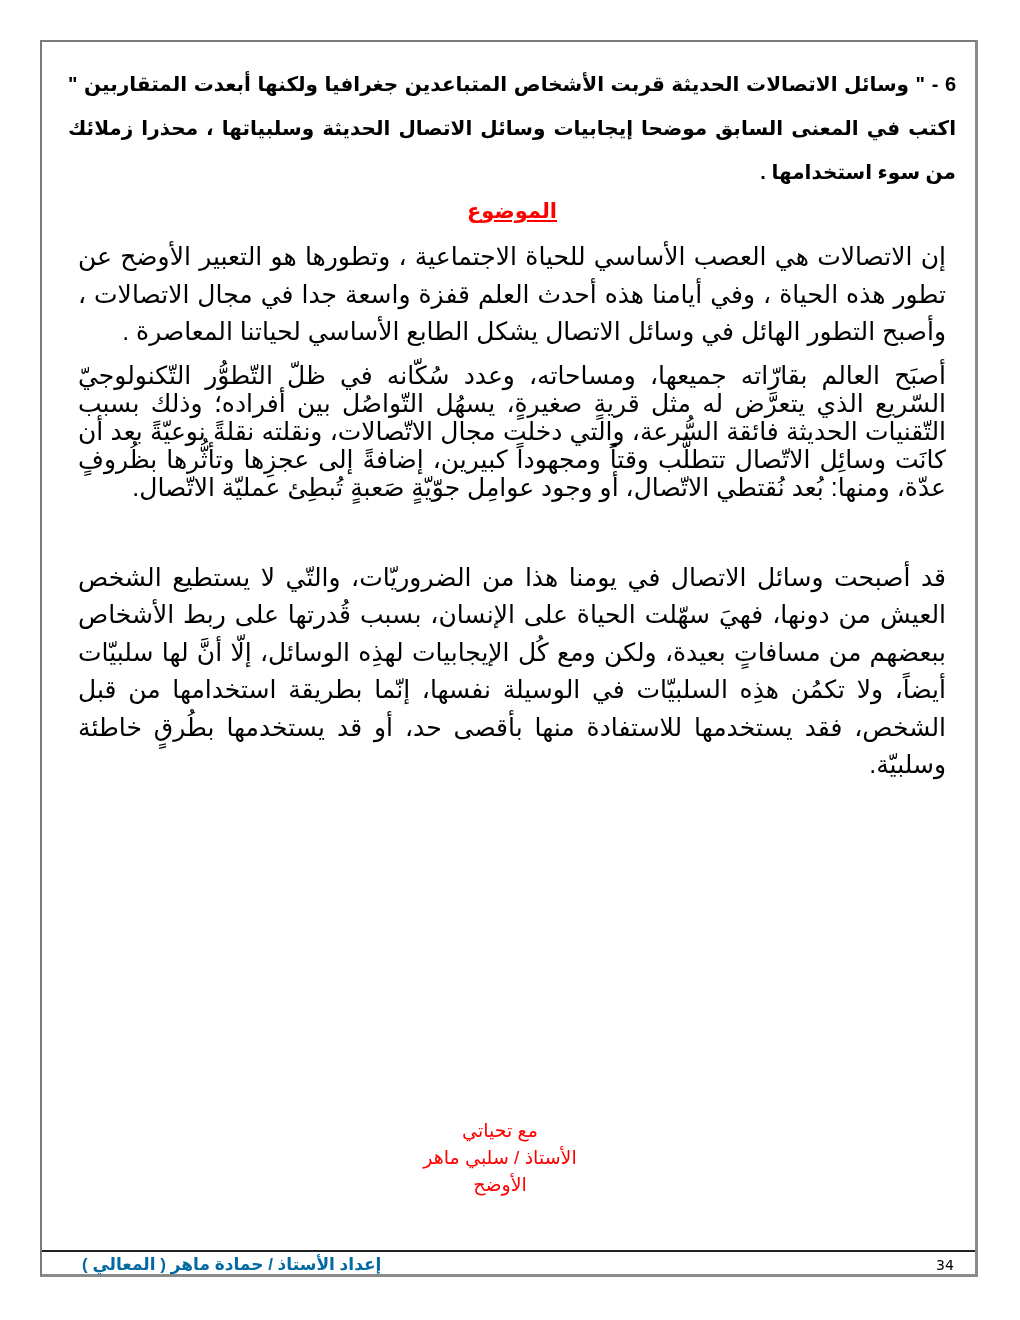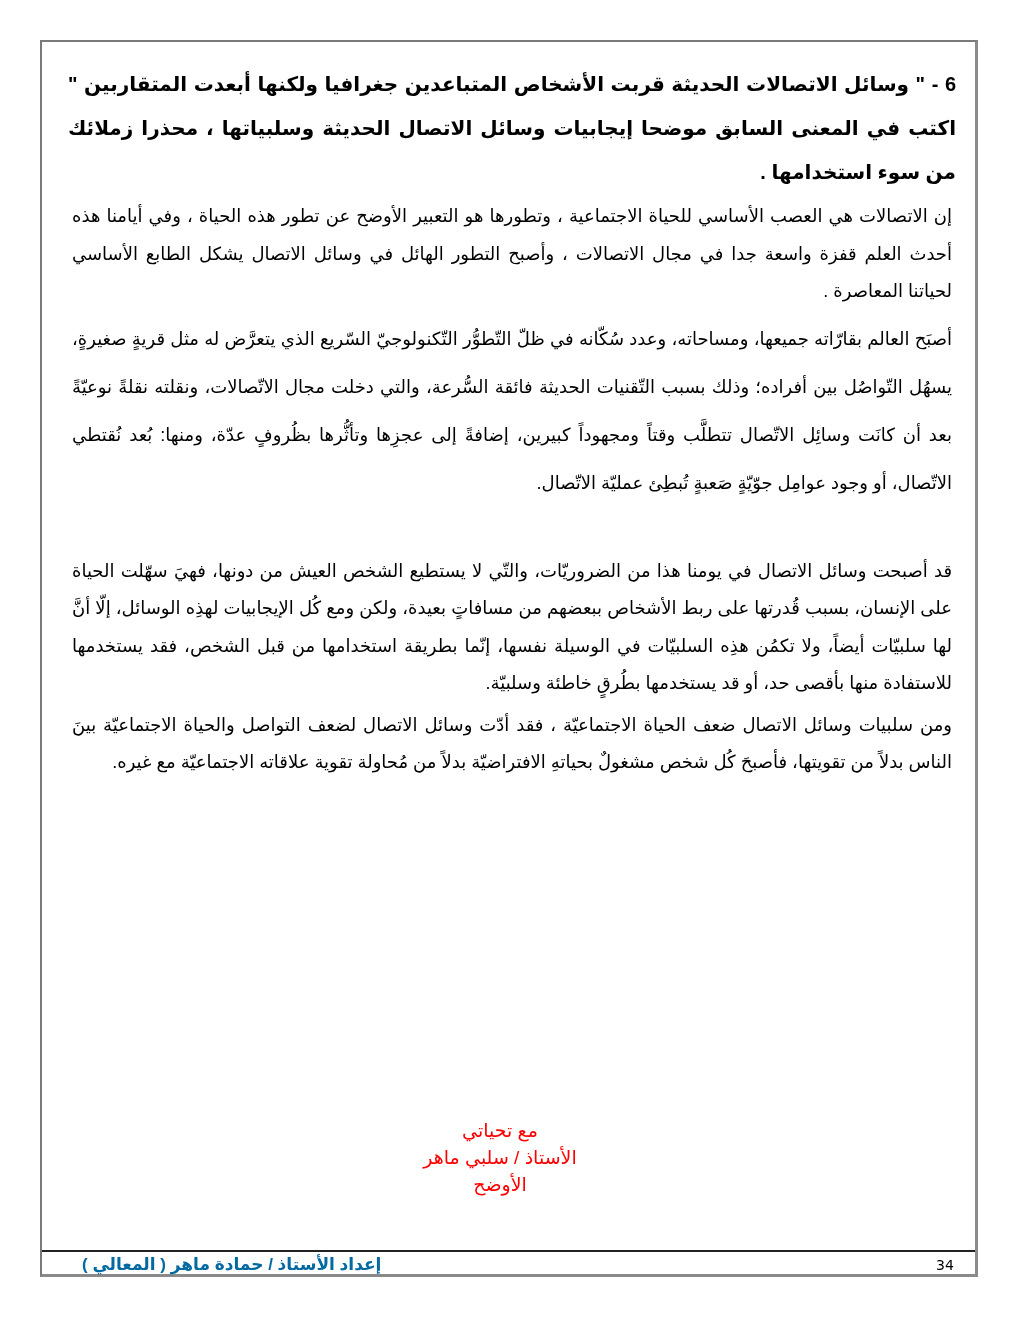--- a/index.html
+++ b/index.html
@@ -44,27 +44,27 @@
     .topic-title {
       text-align: center;
       color: #ff0000;
       font-weight: bold;
       font-size: 21px;
       text-decoration: underline;
       line-height: 34px;
       margin: 0;
     }
     .para {
-      font-size: 18px;
+      font-size: 25px;
       line-height: 37.5px;
-      margin: 4px;
+      margin: 10px;
       text-align: justify;
       text-align-last: right;
     }
-    .para.p2 { line-height: 48px; }
+    .para.p2 { line-height: 28px; }
     .gap { height: 38px; }
     .signature {
       position: absolute;
       left: 0;
       width: 1000px;
       top: 1117px;
       direction: rtl;
       text-align: center;
       color: #ff0000;
       font-size: 19px;
@@ -99,25 +99,25 @@
       color: #000;
     }
   </style>
 </head>
 <body>
 
 <div class="page-frame"></div>
 
 <div class="content">
   <p class="question">6 - " وسائل الاتصالات الحديثة قربت الأشخاص المتباعدين جغرافيا ولكنها أبعدت المتقاربين " اكتب في المعنى السابق موضحا إيجابيات وسائل الاتصال الحديثة وسلبياتها ، محذرا زملائك من سوء استخدامها .</p>
+  <p class="topic-title">الموضوع</p>
   <p class="para">إن الاتصالات هي العصب الأساسي للحياة الاجتماعية ، وتطورها هو التعبير الأوضح عن تطور هذه الحياة ، وفي أيامنا هذه أحدث العلم قفزة واسعة جدا في مجال الاتصالات ، وأصبح التطور الهائل في وسائل الاتصال يشكل الطابع الأساسي لحياتنا المعاصرة .</p>
   <p class="para p2">أصبَح العالم بقارّاته جميعها، ومساحاته، وعدد سُكّانه في ظلّ التّطوُّر التّكنولوجيّ السّريع الذي يتعرَّض له مثل قريةٍ صغيرةٍ، يسهُل التّواصُل بين أفراده؛ وذلك بسبب التّقنيات الحديثة فائقة السُّرعة، والتي دخلت مجال الاتّصالات، ونقلته نقلةً نوعيّةً بعد أن كانَت وسائِل الاتّصال تتطلَّب وقتاً ومجهوداً كبيرين، إضافةً إلى عجزِها وتأثُّرها بظُروفٍ عدّة، ومنها: بُعد نُقتطي الاتّصال، أو وجود عوامِل جوّيّةٍ صَعبةٍ تُبطِئ عمليّة الاتّصال.</p>
   <div class="gap"></div>
   <p class="para">قد أصبحت وسائل الاتصال في يومنا هذا من الضروريّات، والتّي لا يستطيع الشخص العيش من دونها، فهيَ سهّلت الحياة على الإنسان، بسبب قُدرتها على ربط الأشخاص ببعضهم من مسافاتٍ بعيدة، ولكن ومع كُل الإيجابيات لهذِه الوسائل، إلّا أنَّ لها سلبيّات أيضاً، ولا تكمُن هذِه السلبيّات في الوسيلة نفسها، إنّما بطريقة استخدامها من قبل الشخص، فقد يستخدمها للاستفادة منها بأقصى حد، أو قد يستخدمها بطُرقٍ خاطئة وسلبيّة.</p>
-  <p class="para">ومن سلبيات وسائل الاتصال ضعف الحياة الاجتماعيّة ، فقد أدّت وسائل الاتصال لضعف التواصل والحياة الاجتماعيّة بينَ الناس بدلاً من تقويتها، فأصبحَ كُل شخص مشغولٌ بحياتهِ الافتراضيّة بدلاً من مُحاولة تقوية علاقاته الاجتماعيّة مع غيره.</p>
 </div>
 
 <div class="signature">
   <div>مع تحياتي</div>
   <div>الأستاذ / سلبي ماهر</div>
   <div>الأوضح</div>
 </div>
 
 <div class="footer-line"></div>
 <div class="footer-author">إعداد الأستاذ /  حمادة ماهر  ( المعالي )</div>

